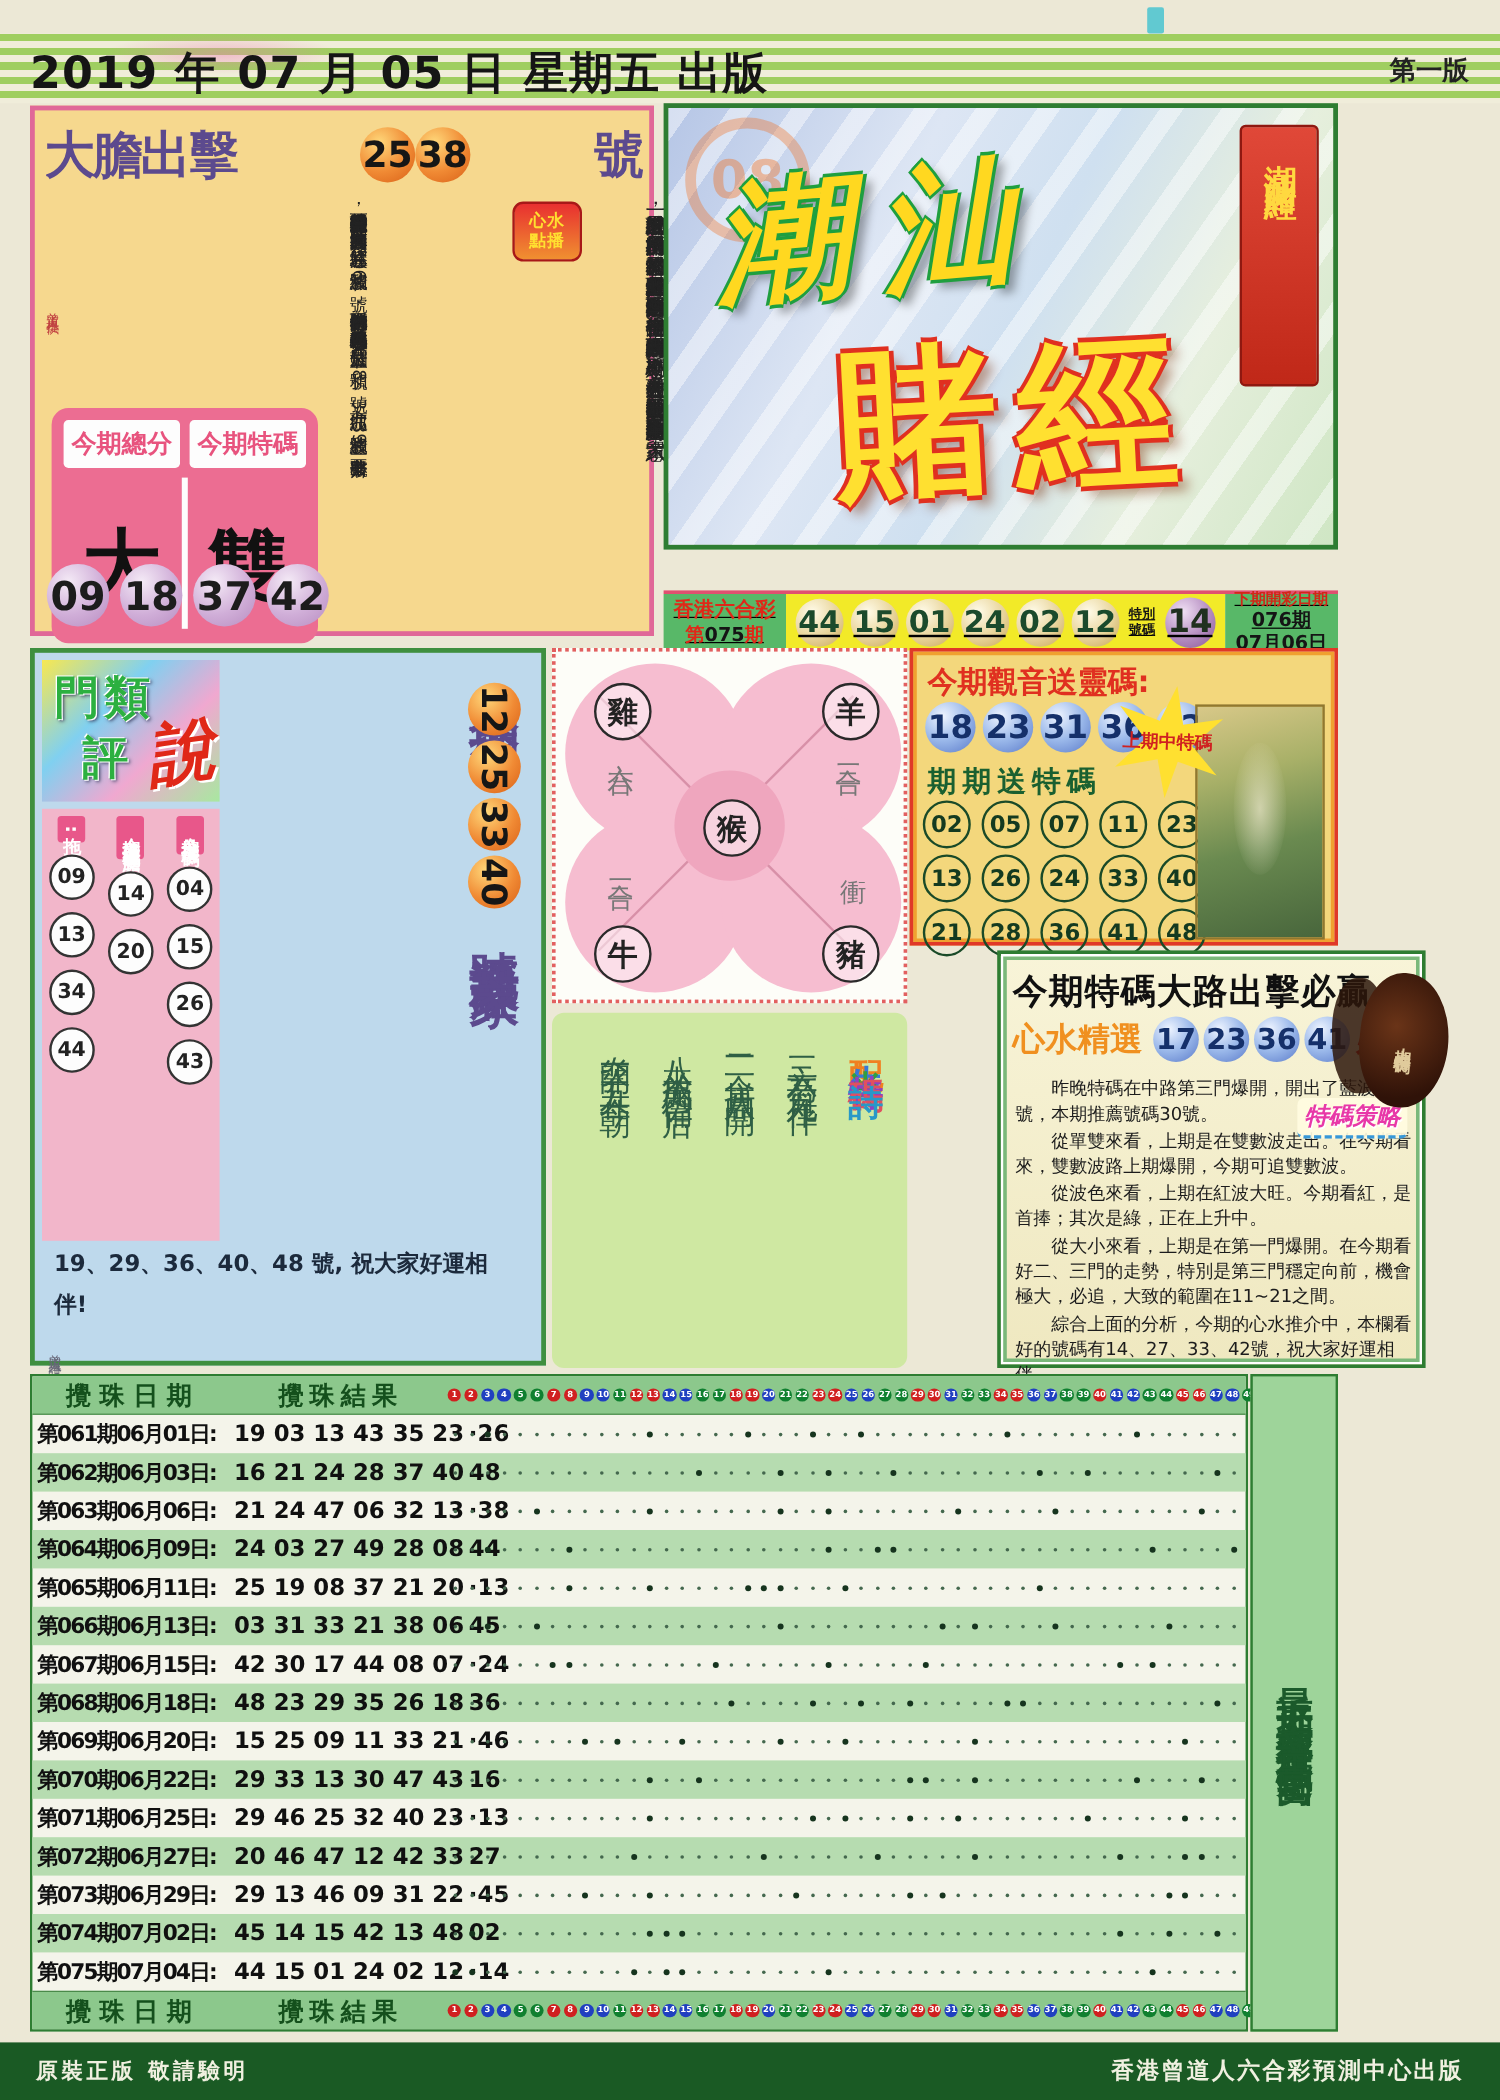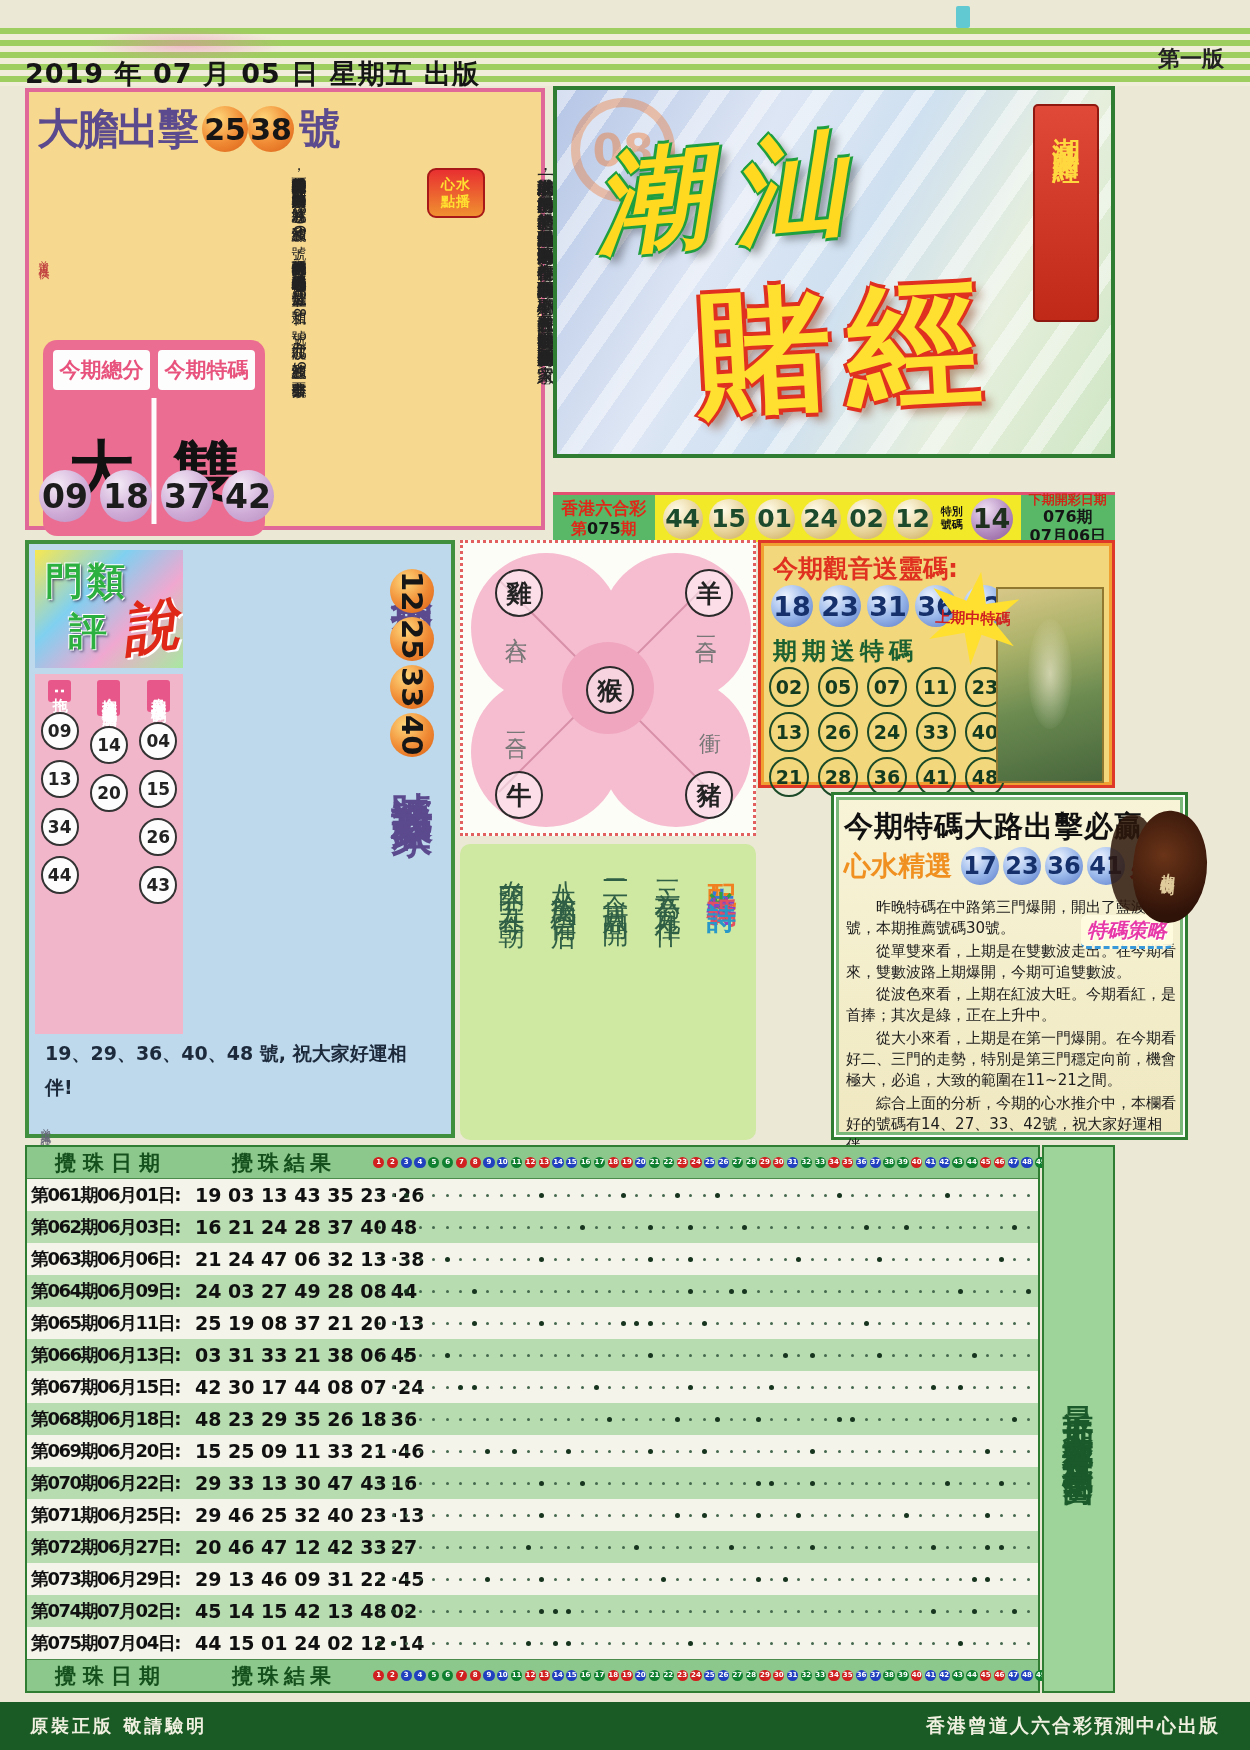--- a/index.html
+++ b/index.html
@@ -1,42 +1,42 @@
 <!DOCTYPE html>
 <html><head>
 <meta charset="utf-8">
 <style>
   html,body{margin:0;padding:0;background:#cfcaba;font-family:"DejaVu Sans","Liberation Sans",sans-serif;}
   .page{position:relative;width:1250px;height:1750px;background:#ece8d6;overflow:hidden;margin:0 auto;}
   .abs{position:absolute;}
   
   .stripes{position:absolute;left:0;top:28px;width:100%;height:58px;
     background:repeating-linear-gradient(180deg,#9fce60 0 6px,#f0edda 6px 12px);}
-  .date-line{position:absolute;left:25px;top:56px;font-size:27px;font-weight:bold;color:#151515;letter-spacing:1px;}
+  .date-line{position:absolute;left:25px;top:36px;font-size:37px;font-weight:bold;color:#151515;letter-spacing:1px;}
   .brand{position:absolute;left:400px;top:2px;font-size:41px;font-weight:bold;color:#e22818;letter-spacing:2px;
     text-shadow:2px 0 0 #2f8f2f,-2px 0 0 #2f8f2f,0 2px 0 #2f8f2f,0 -2px 0 #2f8f2f,3px 3px 4px rgba(0,0,0,.25);}
   .edition{position:absolute;right:26px;top:44px;font-size:22px;font-weight:bold;color:#222;}
   .smudge-pink{position:absolute;left:85px;top:28px;width:200px;height:34px;background:radial-gradient(ellipse,rgba(238,130,180,.45),transparent 70%);}
   .mark-cyan{position:absolute;left:956px;top:6px;width:14px;height:22px;background:#3fc0d0;opacity:.8;border-radius:2px;}
   
   .ball{display:inline-flex;align-items:center;justify-content:center;border-radius:50%;font-weight:bold;flex:none;}
   .b-orange{background:radial-gradient(circle at 35% 28%,#ffd87a,#f08a34 55%,#d85f16);color:#161616;}
   .b-purple{background:radial-gradient(circle at 35% 28%,#f4eaf6,#d0aed8 55%,#b78cc0);color:#1c1c1c;}
   .b-cream{background:radial-gradient(circle at 35% 28%,#fffbe8,#e8d49a 55%,#c8a658);color:#1b4a2c;}
   .b-violet{background:radial-gradient(circle at 35% 28%,#f0e0f4,#b48cc0 55%,#8a5898);color:#20301f;}
   .b-blue{background:radial-gradient(circle at 35% 28%,#eef4ff,#9ab8ea 50%,#5878c8);color:#15306a;}
   .s46{width:46px;height:46px;font-size:30px;}
   .s52{width:52px;height:52px;font-size:33px;}
   .s40{width:40px;height:40px;font-size:25px;}
   .s42{width:42px;height:42px;font-size:27px;}
   .s44{width:44px;height:44px;font-size:29px;}
   .s38{width:38px;height:38px;font-size:24px;}
   
   .tl-box{left:25px;top:88px;width:520px;height:442px;background:#f6d88e;border:4px solid #e06898;box-sizing:border-box;}
-  .tl-head{position:absolute;left:8px;top:8px;right:6px;height:58px;display:flex;align-items:center;gap:5px;}
+  .tl-head{position:absolute;left:8px;top:8px;right:6px;height:58px;display:flex;align-items:center;gap:5px;justify-content:space-between;}
   .tl-title{font-size:42px;font-weight:bold;color:#5c4a8e;letter-spacing:-2px;}
   .tl-sub{font-size:30px;font-weight:bold;color:#141414;margin-left:6px;letter-spacing:1px;}
   .vtext{writing-mode:vertical-rl;color:#232323;overflow:hidden;line-height:1.6;}
   .vc-right{left:288px;top:74px;width:242px;height:372px;font-size:17px;}
   .vc-left{left:142px;top:74px;width:140px;height:260px;font-size:15px;}
   .badge-xinshui{left:398px;top:76px;width:58px;height:50px;background:linear-gradient(180deg,#e83030,#f09030);
     border:2px solid #a81818;border-radius:9px;color:#ffe030;font-size:14px;font-weight:bold;display:flex;align-items:center;
     justify-content:center;text-align:center;line-height:1.2;z-index:3;letter-spacing:1px;box-sizing:border-box;padding:2px 6px;}
   .side-red{left:6px;top:160px;writing-mode:vertical-rl;font-size:11px;color:#c04040;letter-spacing:2px;}
   .score-box{left:14px;top:248px;width:222px;height:196px;background:#ec6d92;border-radius:14px;padding:10px;box-sizing:border-box;}
@@ -53,21 +53,21 @@
   .cover-ring{position:absolute;left:14px;top:8px;width:86px;height:86px;border:9px solid rgba(240,110,30,.35);border-radius:50%;
     display:flex;align-items:center;justify-content:center;font-size:44px;font-weight:bold;color:rgba(240,110,30,.4);}
   .cover-t1{position:absolute;left:38px;top:28px;font-size:112px;font-weight:bold;font-style:italic;color:#ffd820;letter-spacing:26px;
     transform:rotate(-5deg);text-shadow:3px 0 0 #1f9f3f,-3px 0 0 #1f9f3f,0 3px 0 #1f9f3f,0 -3px 0 #1f9f3f,7px 7px 8px rgba(0,0,0,.35);}
   .cover-t2{position:absolute;left:140px;top:168px;font-size:134px;font-weight:bold;color:#ffe030;letter-spacing:16px;
     transform:rotate(-3deg);text-shadow:4px 0 0 #e03020,-4px 0 0 #e03020,0 4px 0 #e03020,0 -4px 0 #e03020,8px 8px 10px rgba(120,40,0,.45);}
   .spine{position:absolute;right:12px;top:14px;width:66px;height:218px;background:linear-gradient(180deg,#e04838,#c02818);
     border:2px solid #8f1810;border-radius:5px;display:flex;align-items:flex-start;justify-content:center;padding-top:10px;box-sizing:border-box;}
   .spine span{writing-mode:vertical-rl;color:#ffd840;font-size:27px;font-weight:bold;letter-spacing:7px;}
   
-  .strip{left:553px;top:492px;width:562px;height:50px;display:flex;border-top:3px solid #e05070;box-sizing:border-box;}
+  .strip{left:553px;top:492px;width:562px;height:50px;display:flex;border-top:3px solid #e05070;box-sizing:border-box;text-decoration:underline;}
   .strip-left{width:112px;background:#58b868;display:flex;flex-direction:column;align-items:center;justify-content:center;line-height:1.25;}
   .strip-left .l1{color:#e02818;font-weight:bold;font-size:17px;}
   .strip-left .l2{font-size:16px;font-weight:bold;color:#e02818;}
   .strip-left .l2 b{color:#151515;}
   .strip-mid{flex:1;background:#f2ea28;display:flex;align-items:center;gap:7px;padding:0 8px;}
   .sp-label{width:24px;font-size:11px;font-weight:bold;color:#151515;line-height:1.15;text-align:center;}
   .strip-right{width:104px;background:#58b868;display:flex;flex-direction:column;align-items:center;justify-content:center;line-height:1.2;}
   .strip-right .r1{color:#d02818;font-weight:bold;font-size:13px;}
   .strip-right .r2,.strip-right .r3{color:#151515;font-weight:bold;font-size:16px;}
   

